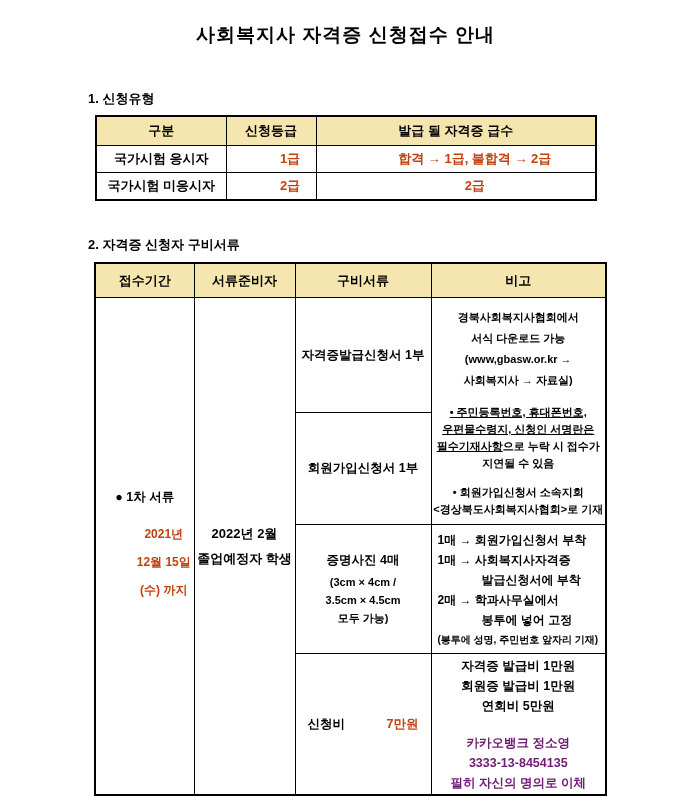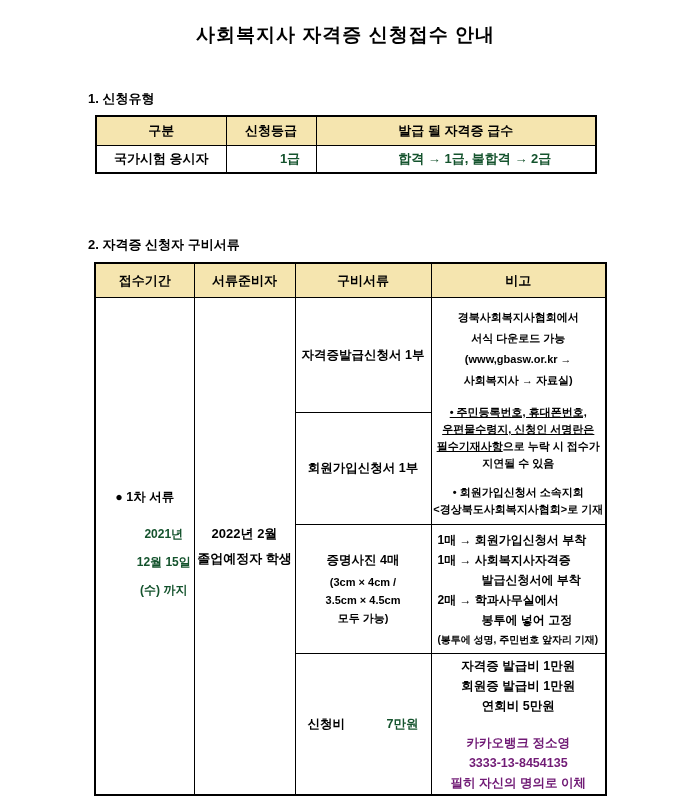--- a/index.html
+++ b/index.html
@@ -20,21 +20,21 @@
   td, th { border:1px solid #000; padding:0; vertical-align:middle; text-align:center; overflow:hidden; }
   th { background:#f5e5af; font-size:13px; font-weight:bold; }
 
   .t1 { position:absolute; left:95px; top:115px; width:500px; }
   .t1 th { height:28px; }
   .t1 td { height:26px; font-size:13px; }
 
   .t2 { position:absolute; left:94px; top:262px; width:511px; }
   .t2 th { height:33px; }
 
-  .red { color:#14532d;padding-left:38px; }
+  .red { color:#c2410c;padding-left:38px; }
   .blue { color:#701a75; }
 
   .period-cell .p-label { font-size:12.5px; margin-bottom:14px; }
   .period-date { font-size:12px; line-height:28px; }
   .preparer-cell { font-size:13px; line-height:25px; }
 
   .doc-cell { font-size:12.5px; }
   .doc-sub { font-size:11px; line-height:18px; margin-top:4px; font-weight:bold; }
 
   .note1-cell { vertical-align:top; }
@@ -69,20 +69,25 @@
     <tbody>
         <tr>
       <th>구분</th>
       <th>신청등급</th>
       <th>발급 될 자격증 급수</th>
     </tr>
     <tr>
       <td>국가시험 응시자</td>
       <td class="red">1급</td>
       <td class="red">합격 → 1급, 불합격 → 2급</td>
+    </tr>
+    <tr>
+      <td>국가시험 미응시자</td>
+      <td class="red">2급</td>
+      <td class="red">2급</td>
     </tr>
   </tbody>
     </table>
 
   <div class="sec-heading s2h">2. 자격증 신청자 구비서류</div>
 
   <table class="t2">
     <colgroup>
         <col style="width:99px">
         <col style="width:101px">

